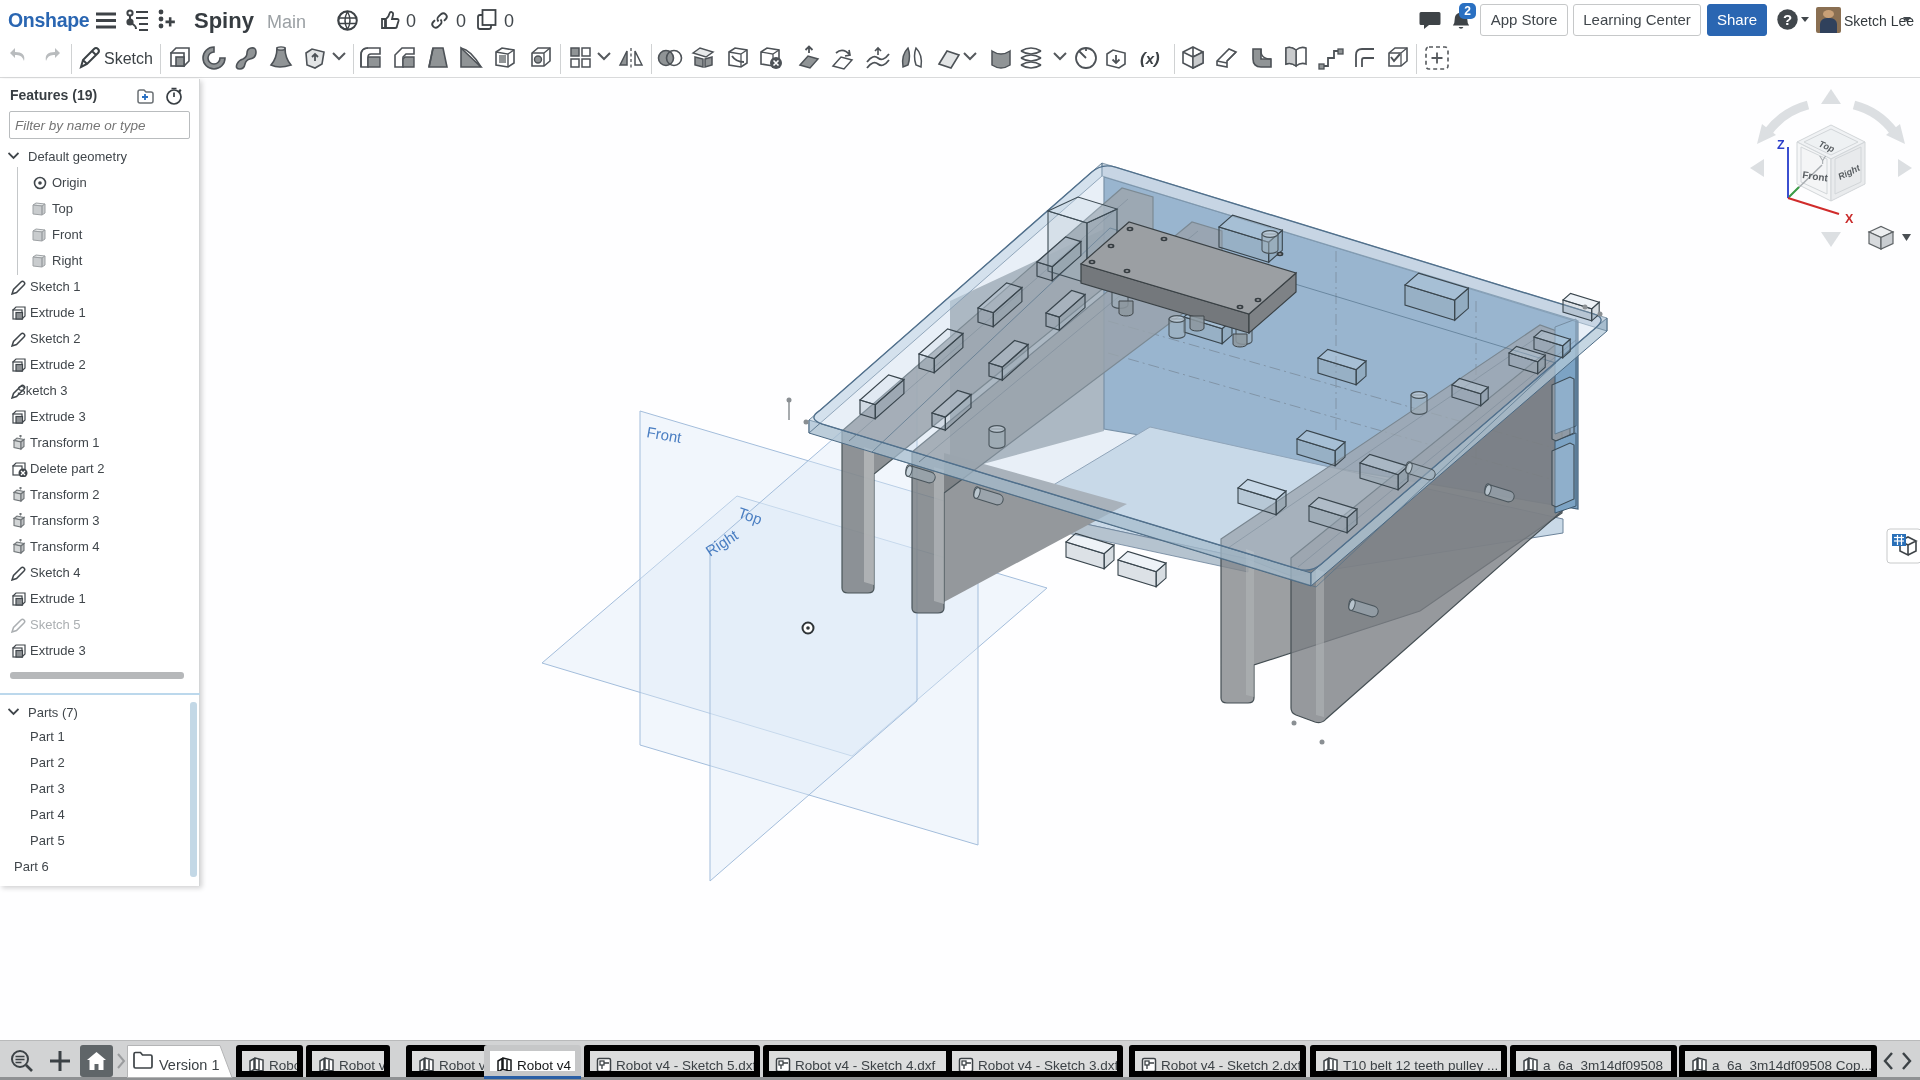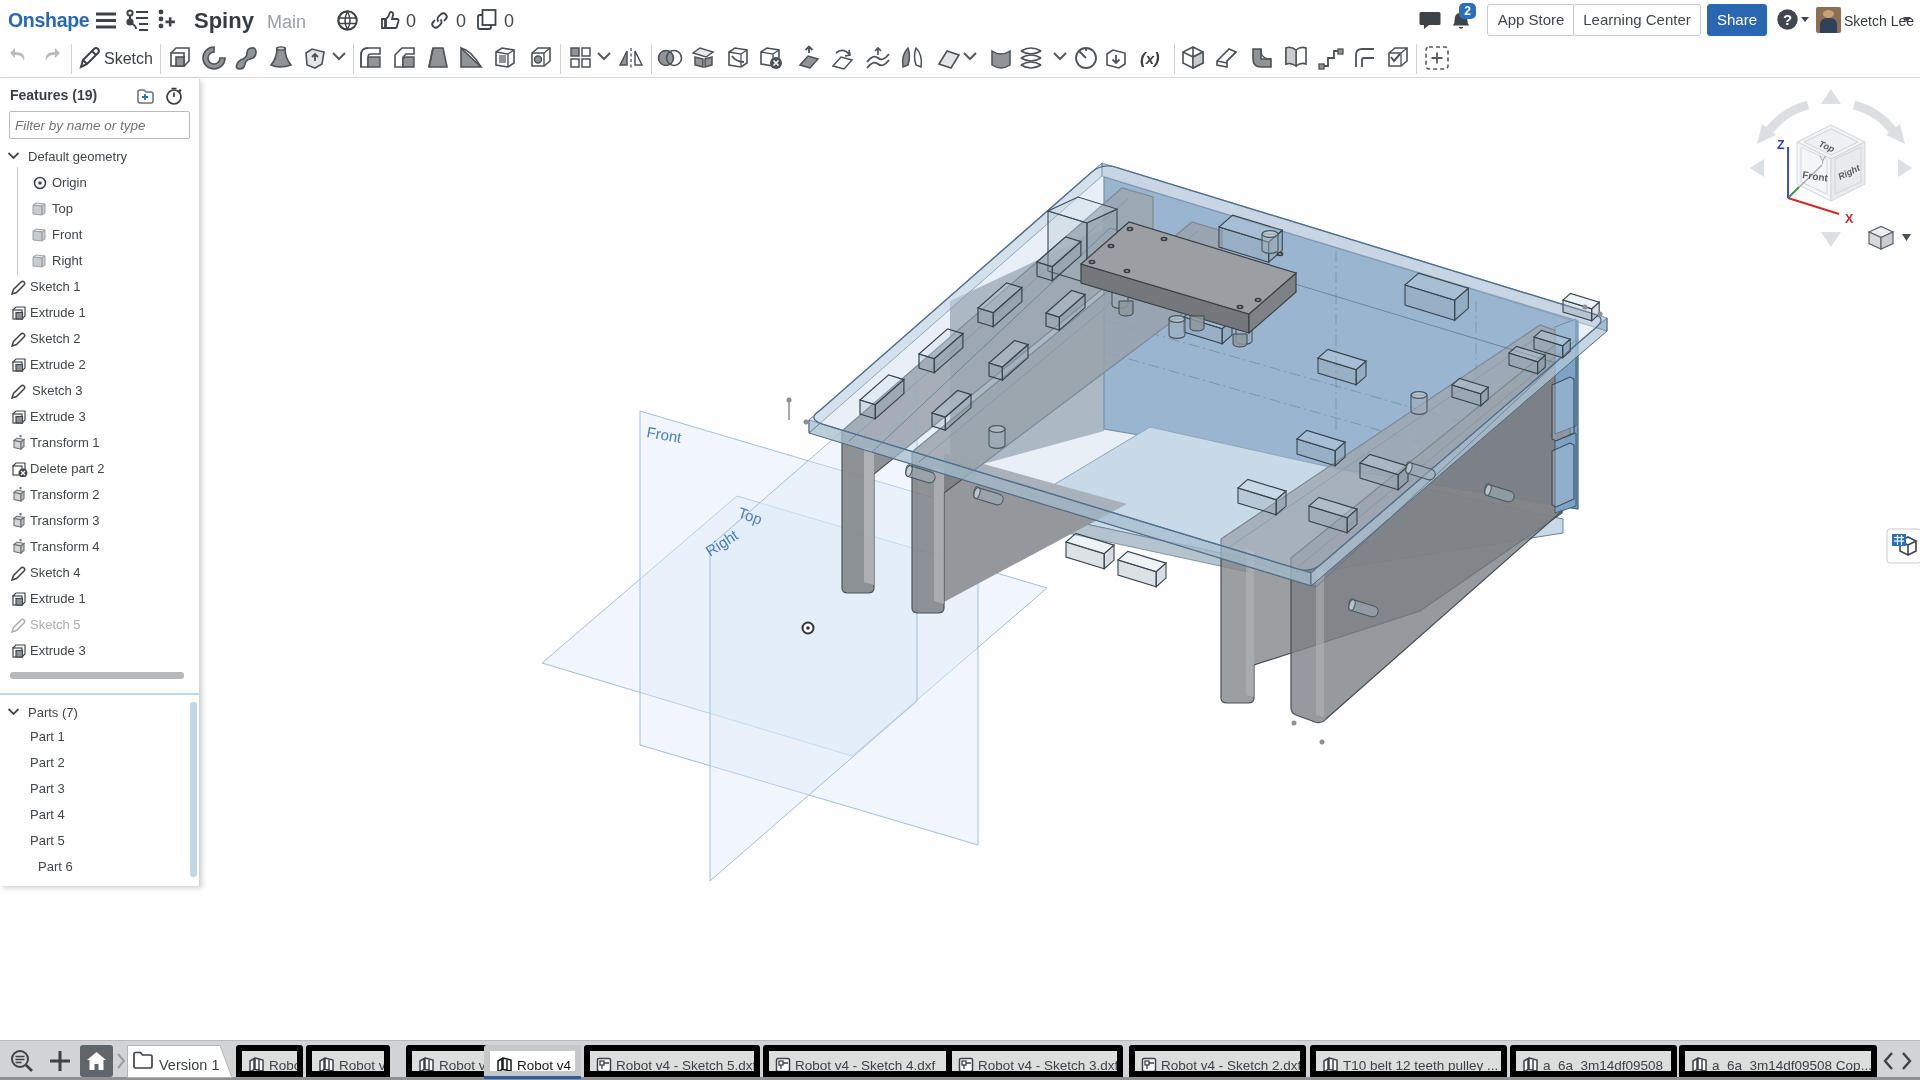--- a/index.html
+++ b/index.html
@@ -338,21 +338,21 @@
       </g>
     </svg>
 <div style="position:absolute;left:504px;top:11px;font-size:18px;color:#41474c;">0</div>
 <svg class="hicon" style="left:1419px;top:11px" width="22" height="19">
       <path d="M2 1 h18 q1.5 0 1.5 1.5 v10 q0 1.5-1.5 1.5 H10 l-5 4 v-4 H2 q-1.5 0-1.5-1.5 v-10 Q0.5 1 2 1 z" fill="#3e4347"></path>
     </svg>
 <svg class="hicon" style="left:1451px;top:11px" width="20" height="21">
       <path d="M10 0 q1.8 0 1.8 1.8 q4.5 1.4 4.5 6.5 q0 4.5 1.8 6.2 H1.9 q1.8-1.7 1.8-6.2 q0-5.1 4.5-6.5 Q8.2 0 10 0 z M7.6 16 a2.5 2.5 0 0 0 4.8 0 z" fill="#3e4347"></path>
     </svg>
 <div style="position:absolute;left:1459px;top:3px;width:17px;height:16px;background:#2a70c2;border-radius:5px;color:#fff;font-size:12px;font-weight:bold;text-align:center;line-height:16px;">2</div>
-<div class="btn" style="left:1480px;width:88px;line-height:30px;margin-left:7px;">App Store</div>
+<div class="btn" style="left:1480px;width:88px;line-height:30px;">App Store</div>
 <div class="btn" style="left:1573px;width:128px;line-height:30px;">Learning Center</div>
 <div class="btn" style="left:1707px;width:60px;line-height:30px;background:#2a66b2;border-color:#2a66b2;color:#fff;">Share</div>
 <svg class="hicon" style="left:1777px;top:9px" width="21" height="21">
       <circle cx="10.5" cy="10.5" r="10.2" fill="#41474c"></circle>
       <text x="10.5" y="15.5" font-size="15" font-weight="bold" fill="#fff" text-anchor="middle">?</text>
     </svg>
 <div style="position:absolute;left:1801px;top:17px;width:0;height:0;border-left:4.5px solid transparent;border-right:4.5px solid transparent;border-top:5.5px solid #41474c;"></div>
 <div style="position:absolute;left:1816px;top:7px;width:25px;height:26px;background:#8a6f52;border-radius:2px;overflow:hidden;">
       <div style="position:absolute;left:7px;top:3px;width:11px;height:8px;border-radius:50%;background:#c9a077;"></div>
       <div style="position:absolute;left:4px;top:11px;width:17px;height:15px;border-radius:40% 40% 0 0;background:#30415c;"></div>
@@ -591,21 +591,21 @@
       </svg><span style="margin-left:30px">Sketch 2</span></div>
 <div class="row" style="top:273px"><svg style="position:absolute;left:11px;top:5px" width="16" height="16">
         <g stroke="#40464b" stroke-width="1.2">
           <path d="M2 5 l3-3 h9 v9 l-3 3 z" fill="#fff"></path>
           <rect x="2" y="5" width="9" height="9" fill="#fff"></rect>
           <rect x="5" y="7.5" width="6.5" height="6.5" fill="#8d9194"></rect>
         </g>
       </svg><span style="margin-left:30px">Extrude 2</span></div>
 <div class="row" style="top:299px"><svg style="position:absolute;left:11px;top:6px" width="15" height="15">
         <path d="M1 14 L2.5 9.5 L10 2 q1.5-1.5 3 0 q1.5 1.5 0 3 L5.5 12.5 z" fill="none" stroke="#40464b" stroke-width="1.5"></path>
-      </svg><span style="margin-left:32px">Sketch 3</span></div>
+      </svg><span style="margin-left:17px">Sketch 3</span></div>
 <div class="row" style="top:325px"><svg style="position:absolute;left:11px;top:5px" width="16" height="16">
         <g stroke="#40464b" stroke-width="1.2">
           <path d="M2 5 l3-3 h9 v9 l-3 3 z" fill="#fff"></path>
           <rect x="2" y="5" width="9" height="9" fill="#fff"></rect>
           <rect x="5" y="7.5" width="6.5" height="6.5" fill="#8d9194"></rect>
         </g>
       </svg><span style="margin-left:30px">Extrude 3</span></div>
 <div class="row" style="top:351px"><svg style="position:absolute;left:11px;top:5px" width="16" height="16">
         <g stroke="#6f7477" stroke-width="1.1" fill="#d2d5d6">
           <path d="M3 5.5 l3-2.5 7 1.5 -3 2.5z"></path>
@@ -669,21 +669,21 @@
 <div style="position:absolute;left:10px;top:593px;width:174px;height:7px;background:#b6b8ba;border-radius:3px;"></div>
 <div style="position:absolute;left:0;top:614px;width:200px;height:2px;background:#bcd8ec;"></div>
 <div class="row" style="top:621px"><svg style="position:absolute;left:8px;top:8px" width="11" height="8">
         <path d="M0.5 1 l5 5 5-5" fill="none" stroke="#40464b" stroke-width="1.8"></path>
       </svg><span style="margin-left:28px">Parts (7)</span></div>
 <div class="row" style="top:645px"><span style="margin-left:30px">Part 1</span></div>
 <div class="row" style="top:671px"><span style="margin-left:30px">Part 2</span></div>
 <div class="row" style="top:697px"><span style="margin-left:30px">Part 3</span></div>
 <div class="row" style="top:723px"><span style="margin-left:30px">Part 4</span></div>
 <div class="row" style="top:749px"><span style="margin-left:30px">Part 5</span></div>
-<div class="row" style="top:775px"><span style="margin-left:38px">Part 6</span></div>
+<div class="row" style="top:775px"><span style="margin-left:14px">Part 6</span></div>
 <div style="position:absolute;left:190px;top:623px;width:7px;height:175px;background:#c3d8e6;border-radius:3px;"></div>
 </div>
 <div id="bottombar">
     <div style="position:absolute;left:0;top:36px;width:1920px;height:4px;background:#8f9193;"></div>
 <svg class="ricon" style="left:10px;top:8px" width="26" height="24">
       <circle cx="10" cy="10" r="8" fill="none" stroke="#3c4246" stroke-width="2"></circle>
       <path d="M5.5 7.5 h9 M5.5 10.5 h9 M5.5 13.5 h6" stroke="#3c4246" stroke-width="1.6"></path>
       <path d="M16 16 l6 6" stroke="#3c4246" stroke-width="2.6"></path>
     </svg>
 <svg class="ricon" style="left:48px;top:8px" width="24" height="24">

